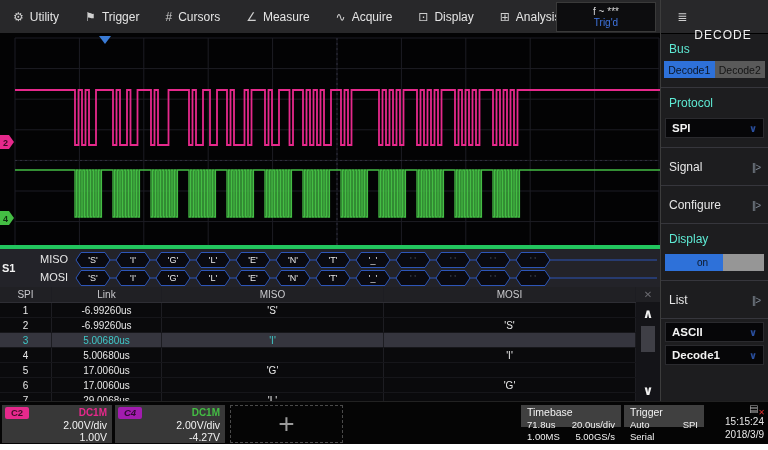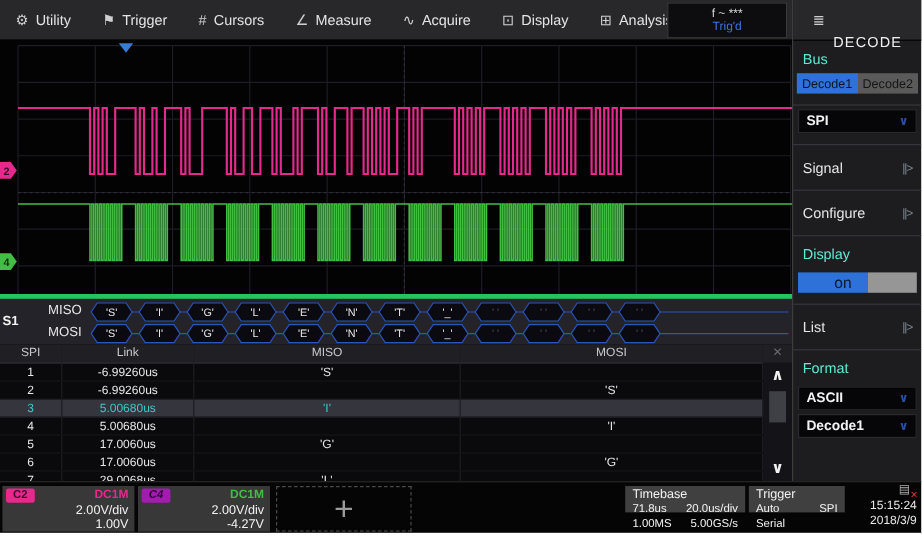--- a/index.html
+++ b/index.html
@@ -24,21 +24,21 @@
   .bus-btn.sel{background:#2e71d9;color:#0c1626;}
   .bus-btn.unsel{background:#5a5a5a;color:#151515;}
   .p-divider{border-top:1px solid #36363c;margin-top:9px;}
   .dropdown{margin:3px 4px 0 4px;height:18px;background:#060608;border:1px solid #2a2a2e;
             display:flex;align-items:center;justify-content:space-between;padding:0 6px;}
   .dd-value{color:#f2f2f2;font-size:11.5px;font-weight:bold;}
   .dd-chevron{color:#2a4f9e;font-size:10px;font-weight:bold;}
   .submenu-row{display:flex;align-items:center;justify-content:space-between;padding:12px 8px 2px 8px;color:#e6e6e6;font-size:12px;}
   .submenu-icon{color:#7f8894;font-size:10px;letter-spacing:-1px;}
   .toggle{display:flex;margin:3px 4px 0 4px;height:17px;}
-  .toggle-on{flex:1;background:#2e71d9;color:#0c1626;font-size:13px;display:flex;align-items:center;justify-content:center;padding-left:17px;}
+  .toggle-on{flex:1;background:#2e71d9;color:#0c1626;font-size:10px;display:flex;align-items:center;justify-content:center;padding-left:17px;}
   .toggle-off{flex:1;background:#969696;}
   
   #gridarea{position:absolute;left:0;top:33px;width:660px;height:254px;background:#030304;}
   
   #busstrip{position:absolute;left:0;top:245px;width:660px;height:42px;background:#232329;border-top:4px solid #22c55e;}
   #bus-s1{position:absolute;left:2px;top:13px;color:#f2f2f2;font-size:11px;font-weight:bold;}
   .bus-rowlabel{position:absolute;left:40px;color:#e8e8e8;font-size:11px;}
   #bus-label-miso{top:4px;}
   #bus-label-mosi{top:22px;}
   
@@ -271,20 +271,21 @@
   <div id="panel-header">
     <span class="mi-icon">≣</span>
     <span id="panel-title">DECODE</span>
   </div>
   <div class="p-label">Bus</div>
   <div class="bus-buttons">
     <div class="bus-btn sel">Decode1</div>
     <div class="bus-btn unsel">Decode2</div>
   </div>
   <div class="p-divider"></div>
+  <div class="p-label">Protocol</div>
   <div class="dropdown">
     <span class="dd-value">SPI</span>
     <span class="dd-chevron">∨</span>
   </div>
   <div class="p-divider"></div>
   <div class="submenu-row">
     <span>Signal</span>
     <span class="submenu-icon">||&gt;</span>
   </div>
   <div class="p-divider"></div>
@@ -297,21 +298,20 @@
   <div class="toggle">
     <div class="toggle-on">on</div>
     <div class="toggle-off"></div>
   </div>
   <div class="p-divider"></div>
   <div class="submenu-row">
     <span>List</span>
     <span class="submenu-icon">||&gt;</span>
   </div>
   <div class="p-divider"></div>
-  <div class="p-label">Format</div>
   <div class="dropdown">
     <span class="dd-value">ASCII</span>
     <span class="dd-chevron">∨</span>
   </div>
   <div class="dropdown">
     <span class="dd-value">Decode1</span>
     <span class="dd-chevron">∨</span>
   </div>
 </div>
 

